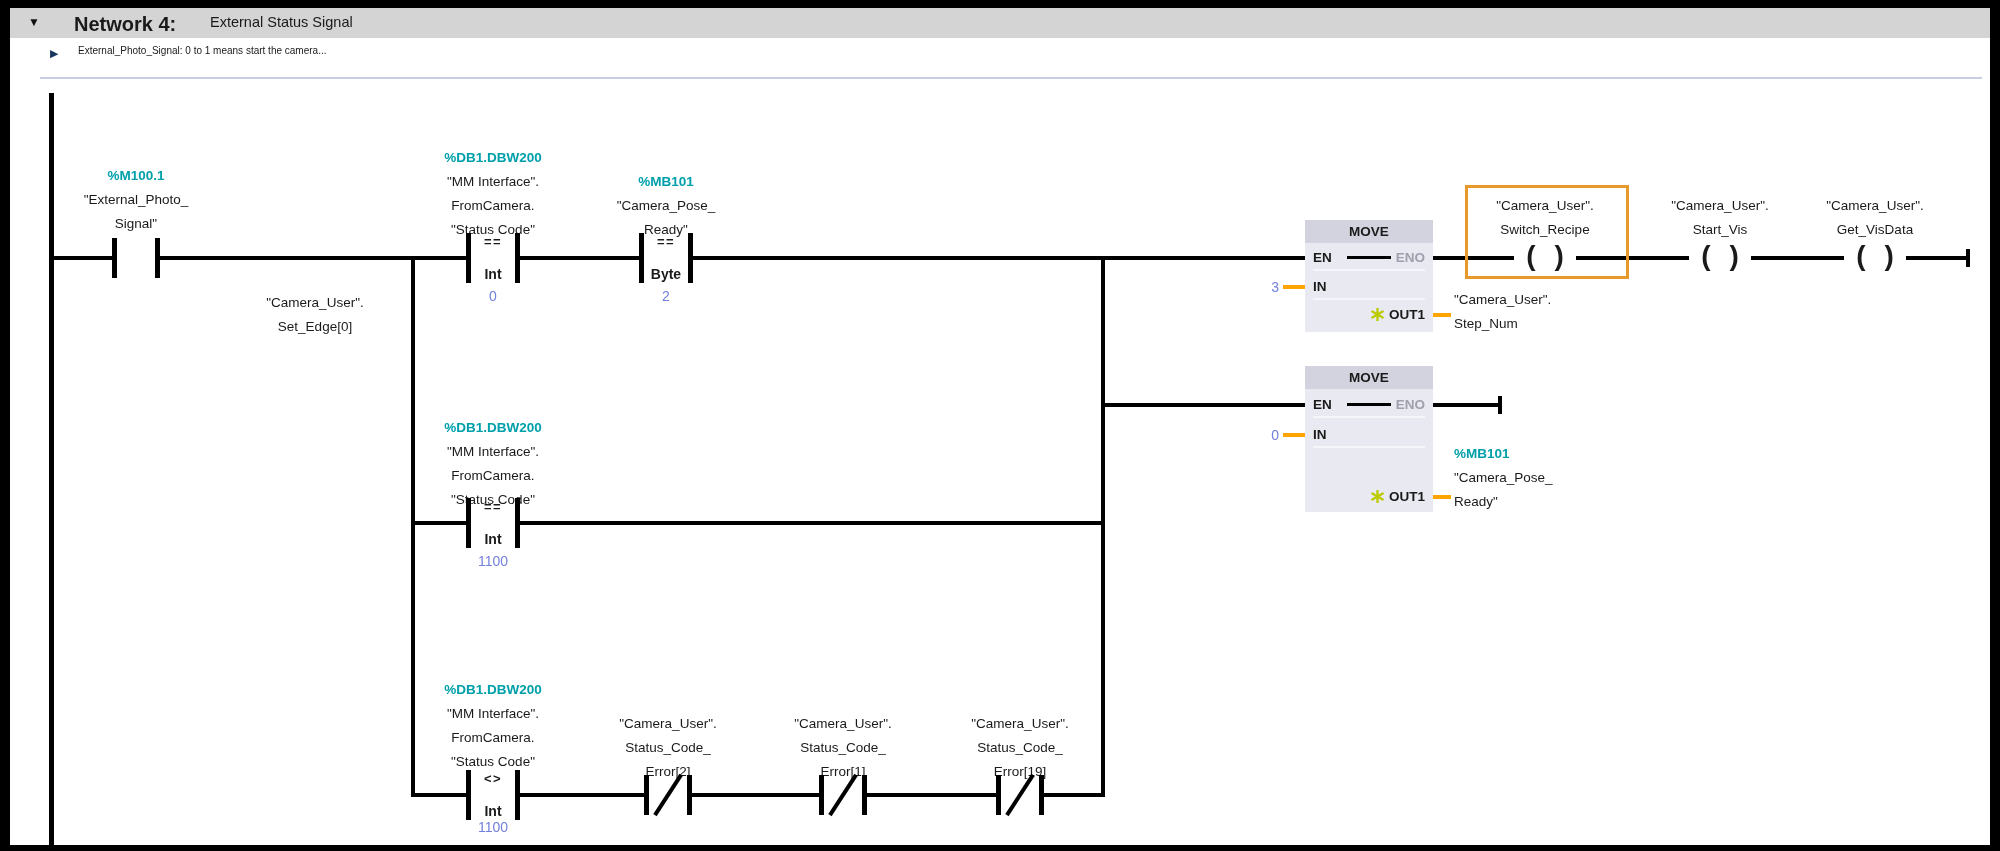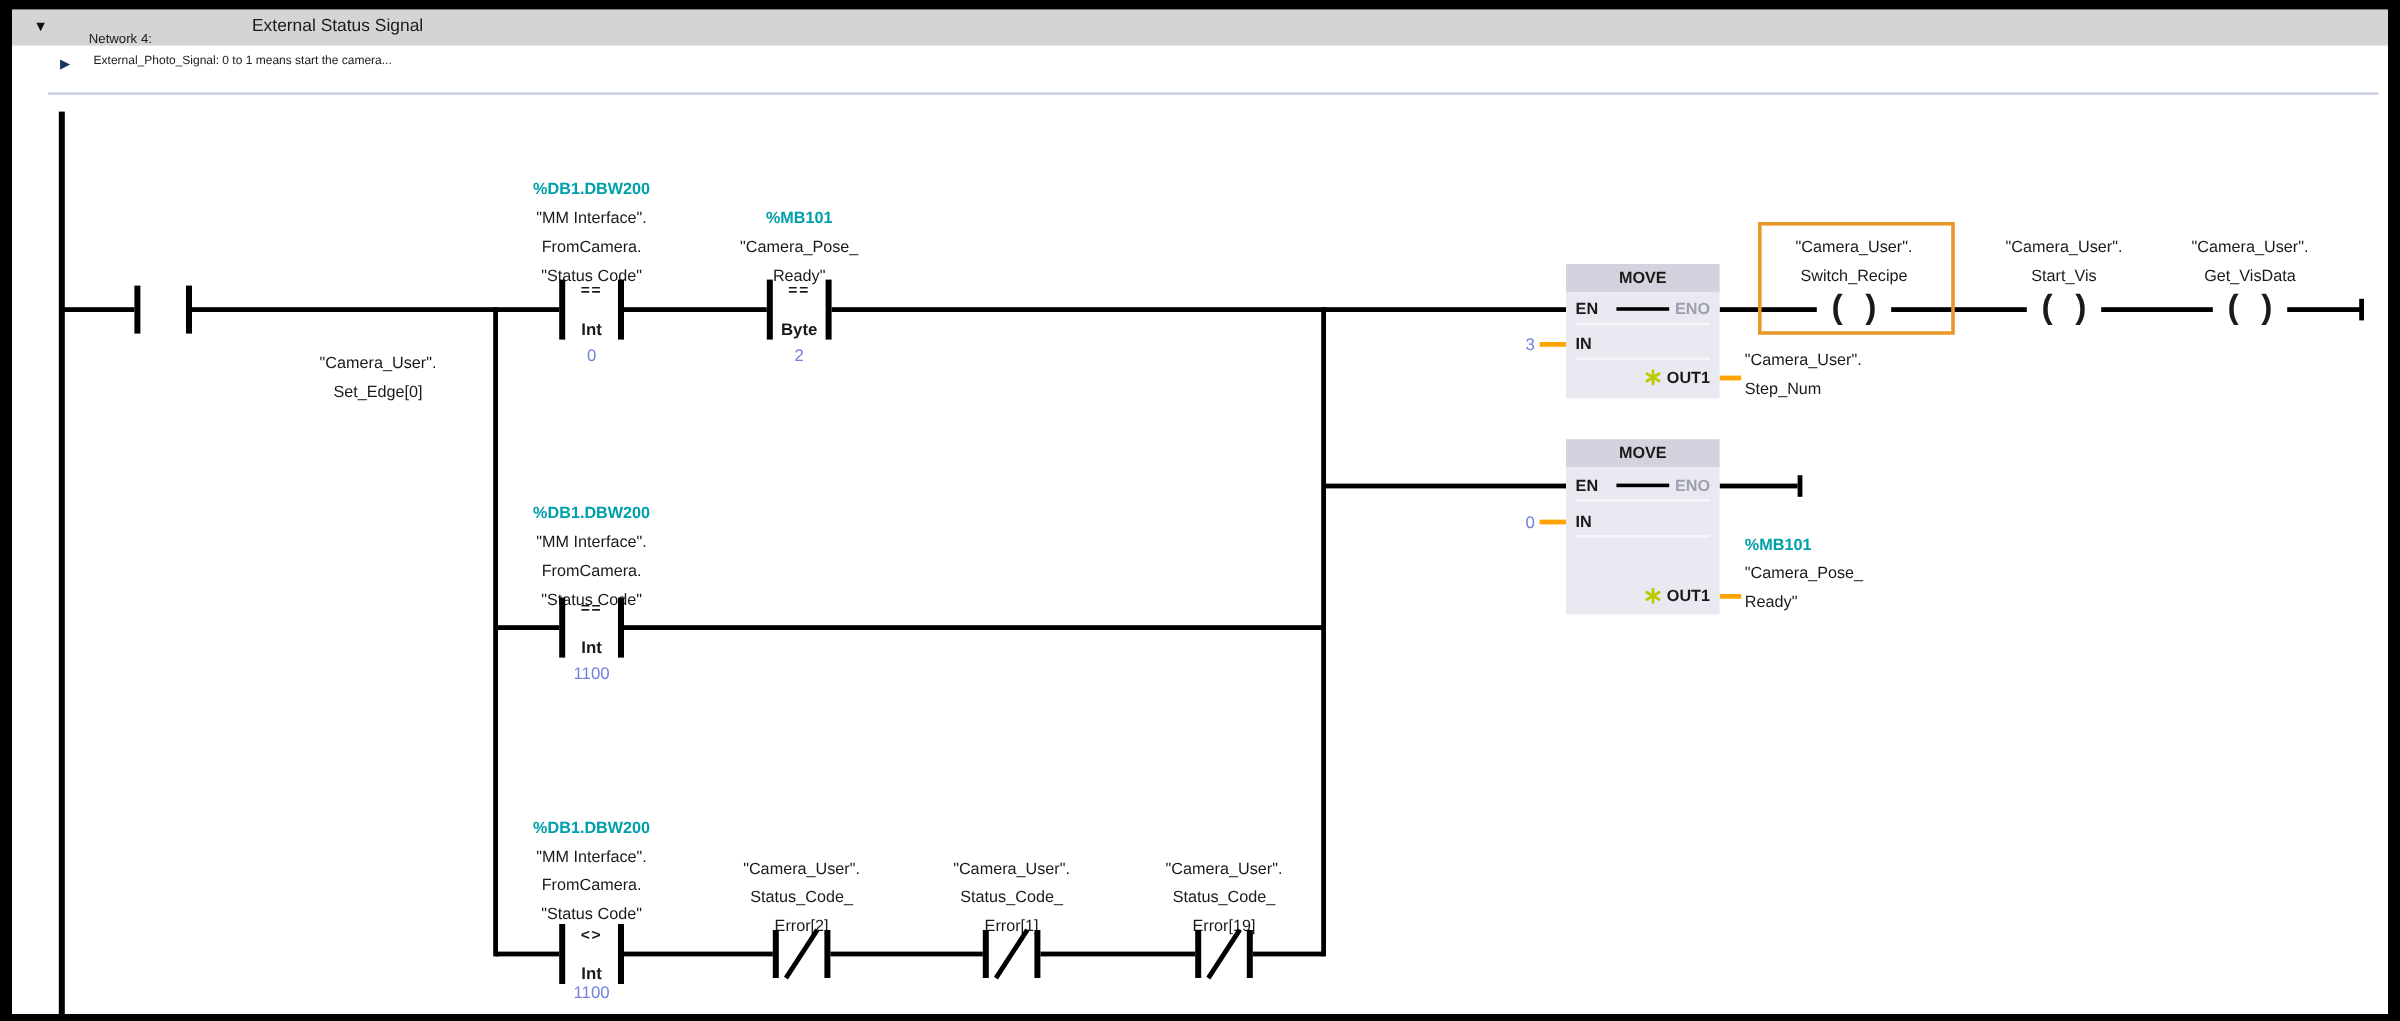--- a/index.html
+++ b/index.html
@@ -3,21 +3,21 @@
 <meta charset="utf-8">
 <style>
   html,body { margin:0; padding:0; background:#000; }
   .stage { position:relative; width:2000px; height:851px; background:#000;
            font-family:"Liberation Sans", sans-serif; color:#1a1a1a; overflow:hidden; }
   .canvas { position:absolute; left:10px; top:8px; width:1980px; height:837px; background:#ffffff; overflow:hidden; }
 
   
   .netbar { position:absolute; left:0; top:0; width:1980px; height:30px; background:#D4D4D4; }
   .collapse-ico { position:absolute; left:18px; top:7px; font-size:12px; color:#111; cursor:default; }
-  .net-title-label { position:absolute; left:64px; top:19px; font-size:11px; font-weight:normal; }
+  .net-title-label { position:absolute; left:64px; top:5px; font-size:20px; font-weight:bold; }
   .net-title-text  { position:absolute; left:200px; top:6px; font-size:14.5px; }
   .cmt-ico { position:absolute; left:40px; top:39px; font-size:11px; color:#17365D; }
   .cmt-text { position:absolute; left:68px; top:37px; font-size:10px; }
   .sep { position:absolute; left:30px; top:69px; width:1942px; height:2px; background:#C7CEE4; }
 
   
   .wh { position:absolute; height:4px; background:#000; }
   .wv { position:absolute; width:4px;  background:#000; }
   .wo { position:absolute; height:4px; background:#FFA400; }
   .tick { position:absolute; width:4px; height:18px; background:#000; }
@@ -84,20 +84,25 @@
   <div class="wh" style="left:403px;top:785px;width:690px"></div>
   <div class="wh" style="left:1093px;top:395px;width:202px"></div>
   <div class="wh" style="left:1423px;top:395px;width:65px"></div>
   <div class="tick" style="left:1488px;top:388px"></div>
 
   <div class="wo" style="left:1273px;top:277px;width:22px"></div>
   <div class="wo" style="left:1423px;top:305px;width:18px"></div>
   <div class="wo" style="left:1273px;top:425px;width:22px"></div>
   <div class="wo" style="left:1423px;top:487px;width:18px"></div>
 
+  <div class="lbl" style="left:46px;top:156px;width:160px">
+    <div class="addr">%M100.1</div>
+    <div>"External_Photo_</div>
+    <div>Signal"</div>
+  </div>
   <div class="sym" style="left:102px;top:230px;width:48px;height:40px">
     <div class="mask"></div>
     <div class="bar l"></div>
     <div class="bar r"></div>
   </div>
 
   <div class="lbl" style="left:225px;top:283px;width:160px">
     <div>"Camera_User".</div>
     <div>Set_Edge[0]</div>
   </div>

